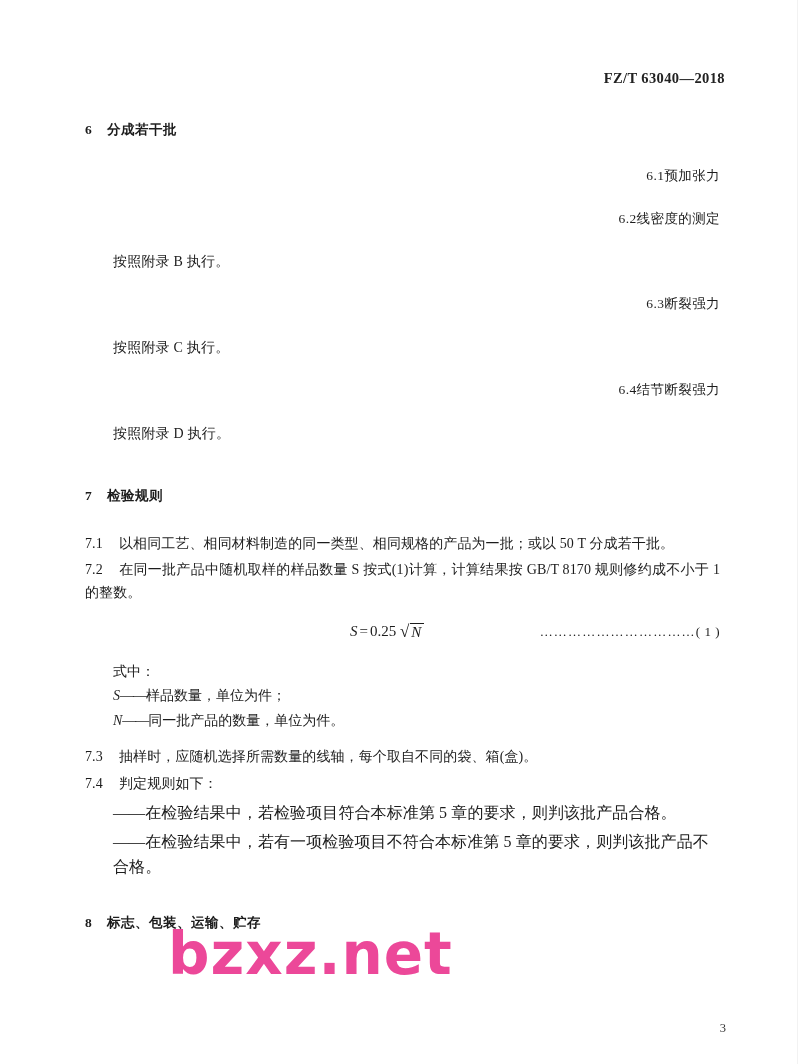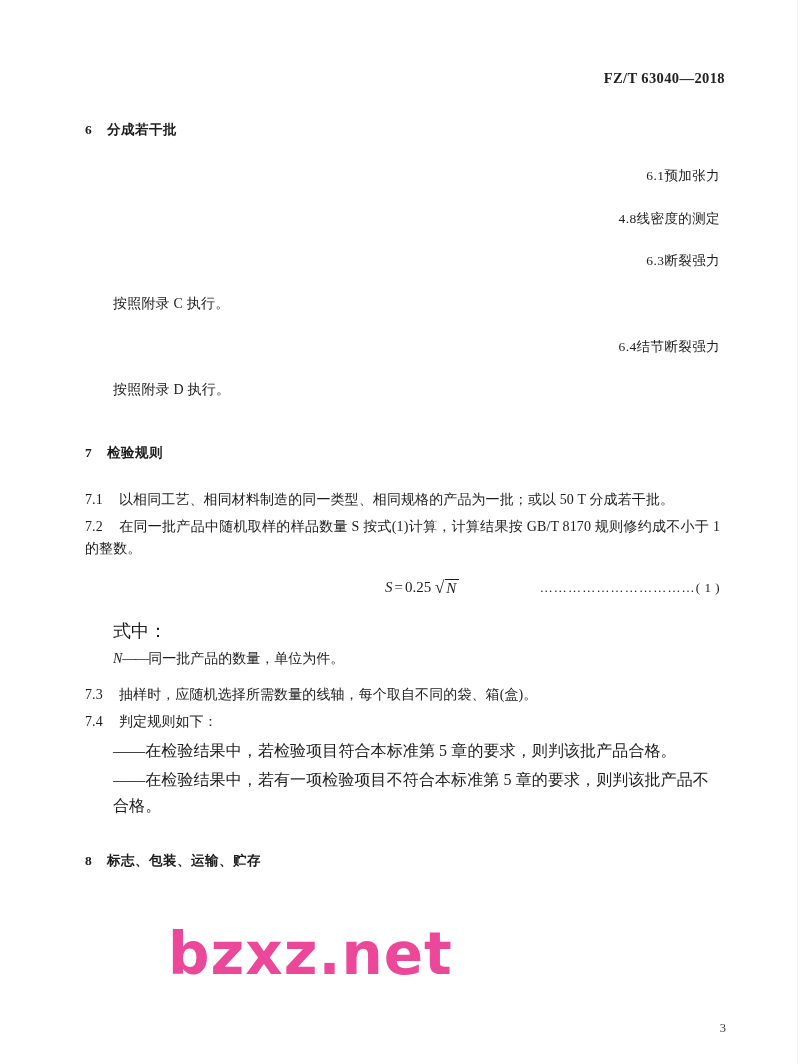--- a/index.html
+++ b/index.html
@@ -124,21 +124,20 @@
     height: 30px;
     font-size: 14px;
   }
   .formula {
     position: absolute;
     left: 265px;
     top: 0;
     font-style: italic;
     font-size: 15px;
     white-space: nowrap;
-    margin-left: 35px;
   }
   .formula .eq { font-style: normal; padding: 0 2px; }
   .formula .coef { font-style: normal; }
   .radical {
     display: inline-block;
     border-top: 1px solid #1c1c1c;
     padding: 0 3px 0 1px;
     margin-left: 1px;
     position: relative;
     top: 1px;
@@ -154,24 +153,25 @@
     right: 0;
     top: 3px;
     white-space: nowrap;
     font-size: 13px;
     letter-spacing: 0.5px;
   }
   .leader .dots { letter-spacing: 1.2px; }
 
   
   .where-label {
-    font-size: 18px;
+    font-size: 14px;
     line-height: 1.6;
     margin: 0 0 2px 0;
     text-indent: 28px;
+    font-family: Liberation Mono, monospace;
   }
   .sym-def {
     font-size: 14px;
     line-height: 1.62;
     margin: 0 0 2px 0;
     padding-left: 28px;
   }
   .sym-def .sym { font-style: italic; }
   .sym-def .dash { letter-spacing: -1px; }
 
@@ -197,22 +197,23 @@
 
     <p class="clause-h1">
       <span class="num">6</span><span>分成若干批</span>
     </p>
 
     <p class="clause-h2">
       <span class="num">6.1</span><span>预加张力</span>
     </p>
 
     <p class="clause-h2">
-      <span class="num">4.8</span><span>线密度的测定</span>
-    </p>
+      <span class="num">6.2</span><span>线密度的测定</span>
+    </p>
+    <p class="para">按照附录 B 执行。</p>
 
     <p class="clause-h2">
       <span class="num">6.3</span><span>断裂强力</span>
     </p>
     <p class="para">按照附录 C 执行。</p>
 
     <p class="clause-h2">
       <span class="num">6.4</span><span>结节断裂强力</span>
     </p>
     <p class="para">按照附录 D 执行。</p>
@@ -237,20 +238,23 @@
         <span class="radical-sign">√</span><span class="radical">N</span>
       </span>
       <span class="leader">
         <span class="dots">……………………………</span><span>( 1 )</span>
       </span>
     </div>
 
     <p class="where-label">式中：</p>
 
     <p class="sym-def">
+      <span class="sym">S</span><span class="dash">——</span><span>样品数量，单位为件；</span>
+    </p>
+    <p class="sym-def">
       <span class="sym">N</span><span class="dash">——</span><span>同一批产品的数量，单位为件。</span>
     </p>
 
     <div class="spacer-sm"></div>
 
     <p class="num-para">
       <span class="num">7.3</span><span>抽样时，应随机选择所需数量的线轴，每个取自不同的袋、箱(盒)。</span>
     </p>
 
     <p class="num-para">

